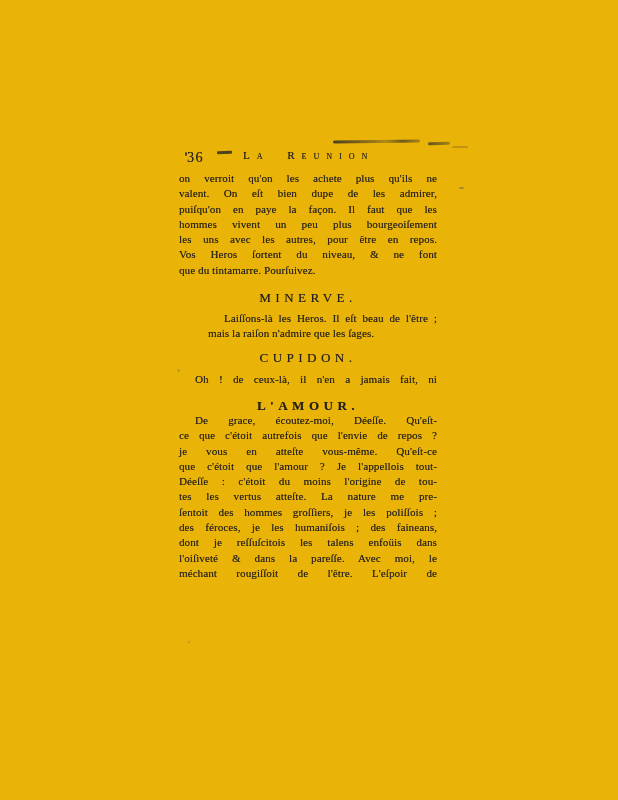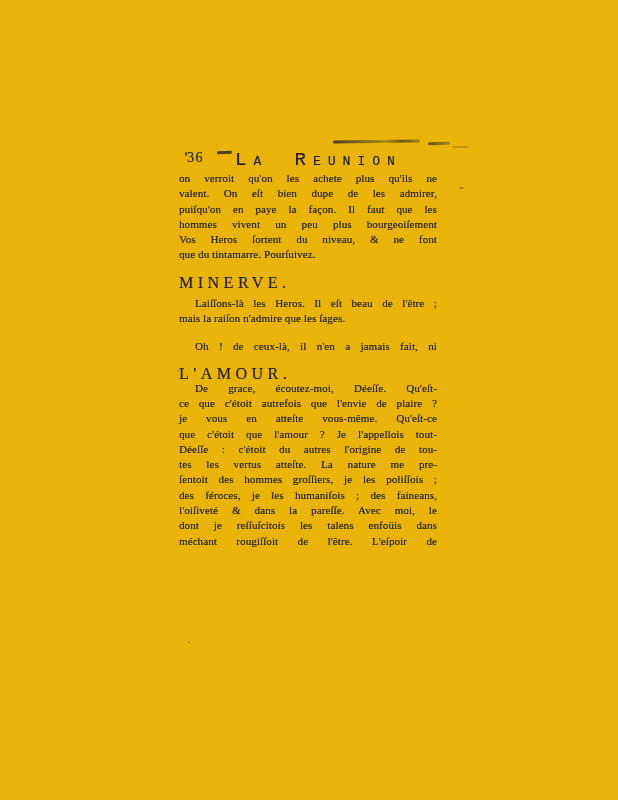--- a/index.html
+++ b/index.html
@@ -36,62 +36,62 @@
   }
   .page-number {
     position: absolute;
     left: 8px;
     top: 0;
     font-size: 14px;
     letter-spacing: 1.5px;
   }
   .running-title {
     position: absolute;
-    left: 56px;
+    left: 64px;
     top: -1px;
-    font-size: 19px;
+    font-size: 11px;
     font-variant: small-caps;
     letter-spacing: 7px;
     word-spacing: 8px;
     white-space: nowrap;
-    font-family: Liberation Mono, monospace;
   }
 
   .para { margin: 0; }
   .line {
     font-size: 11px;
     line-height: 15.3px;
     height: 15.3px;
     text-align: justify;
     text-align-last: justify;
     -moz-text-align-last: justify;
     letter-spacing: 0.1px;
   }
   .line.end {
     text-align-last: left;
     -moz-text-align-last: left;
   }
   .line.first { text-indent: 16px; }
 
   .scene-heading {
     margin: 0;
-    font-size: 16px;
+    text-align: center;
+    font-size: 13px;
     font-weight: normal;
     line-height: 14px;
     height: 14px;
     letter-spacing: 4.5px;
     white-space: nowrap;
   }
 
   #p1 { margin-top: 4px; }
   #h-minerve { margin-top: 13px; }
-  #p2 { margin-top: 6px; }
+  #p2 { margin-top: 6px; margin-left: 29px; }
   #h-cupidon { margin-top: 9px; }
-  #p3 { margin-top: 13px; }
-  #h-amour { margin-top: 12px; }
+  #p3 { margin-top: 7px; }
+  #h-amour { margin-top: 12px; font-weight: bold; }
   #p4 { margin-top: 0; }
 
   
   .artifact { position: absolute; pointer-events: none; }
   .streak-1 {
     left: 333px; top: 140px; width: 87px; height: 3px;
     border-radius: 2px;
     transform: rotate(-0.8deg);
     background: linear-gradient(90deg,
       rgba(45,42,40,0.85) 0%,
@@ -142,46 +142,48 @@
     <div class="running-head">
       <span class="page-number">36</span>
       <span class="running-title">La Reunion</span>
     </div>
 
     <div class="para" id="p1">
       <div class="line">on verroit qu'on les achete plus qu'ils ne</div>
       <div class="line">valent. On eſt bien dupe de les admirer,</div>
       <div class="line">puiſqu'on en paye la façon. Il faut que les</div>
       <div class="line">hommes vivent un peu plus bourgeoiſement</div>
+      <div class="line">les uns avec les autres, pour être en repos.</div>
       <div class="line">Vos Heros ſortent du niveau, &amp; ne font</div>
       <div class="line end">que du tintamarre. Pourſuivez.</div>
     </div>
 
     <h3 class="scene-heading" id="h-minerve">MINERVE.</h3>
 
     <div class="para" id="p2">
       <div class="line first">Laiſſons-là les Heros. Il eſt beau de l'être ;</div>
       <div class="line end">mais la raiſon n'admire que les ſages.</div>
     </div>
 
+    <h3 class="scene-heading" id="h-cupidon">CUPIDON.</h3>
 
     <div class="para" id="p3">
       <div class="line first">Oh ! de ceux-là, il n'en a jamais fait, ni</div>
     </div>
 
     <h3 class="scene-heading" id="h-amour">L'AMOUR.</h3>
 
     <div class="para" id="p4">
       <div class="line first">De grace, écoutez-moi, Déeſſe. Qu'eſt-</div>
-      <div class="line">ce que c'étoit autrefois que l'envie de plaire ?</div>
+      <div class="line">ce que c'étoit autrefois que l'envie de repos ?</div>
       <div class="line">je vous en atteſte vous-même. Qu'eſt-ce</div>
       <div class="line">que c'étoit que l'amour ? Je l'appellois tout-</div>
-      <div class="line">Déeſſe : c'étoit du autres l'origine de tou-</div>
+      <div class="line">Déeſſe : c'étoit du moins l'origine de tou-</div>
       <div class="line">tes les vertus atteſte. La nature me pre-</div>
       <div class="line">ſentoit des hommes groſſiers, je les poliſſois ;</div>
       <div class="line">des féroces, je les humaniſois ; des faineans,</div>
+      <div class="line">dont je reſſuſcitois les talens enfoüis dans</div>
       <div class="line">l'oiſiveté &amp; dans la pareſſe. Avec moi, le</div>
-      <div class="line">dont je reſſuſcitois les talens enfoüis dans</div>
       <div class="line">méchant rougiſſoit de l'être. L'eſpoir de</div>
     </div>
 
   </div>
 </div>
 
 </body></html>

